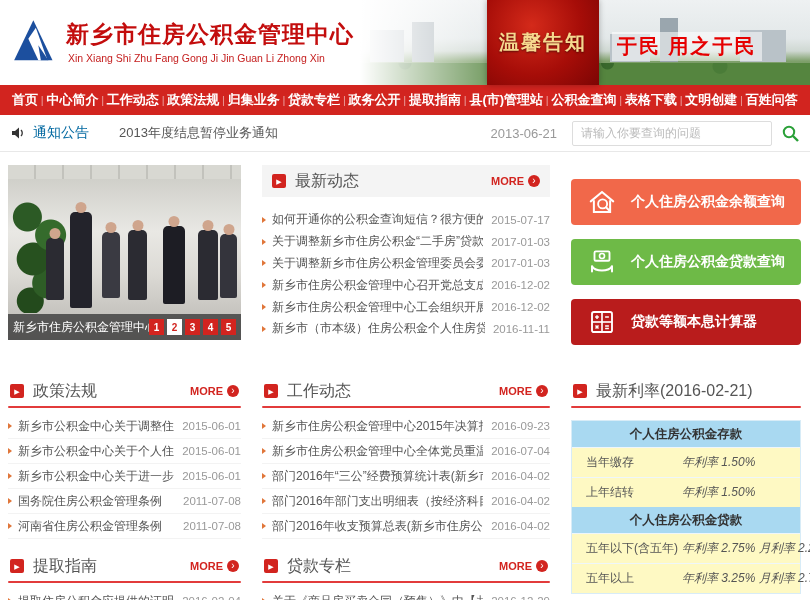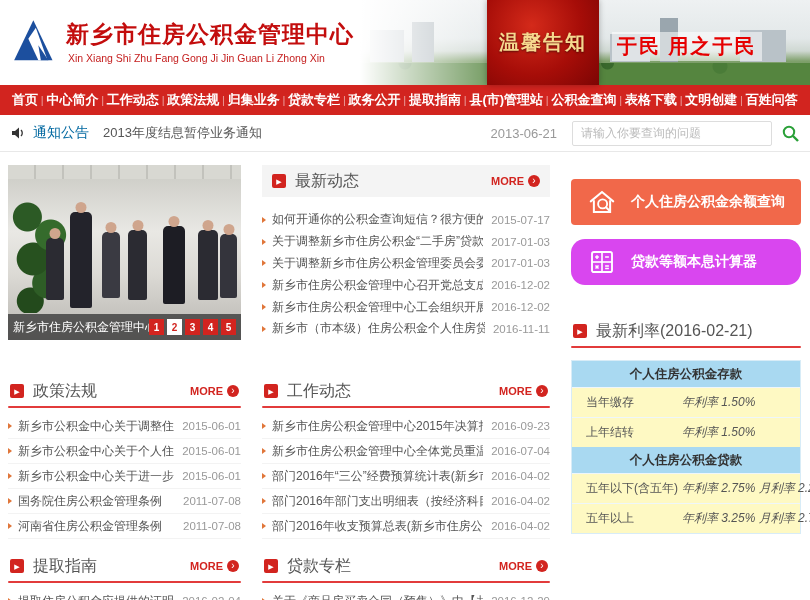--- a/index.html
+++ b/index.html
@@ -39,21 +39,21 @@
   
   .nav { height:30px; background:#d2241f; display:flex; align-items:center;
     justify-content:space-between; padding:0 12px; }
   .nav-item { color:#fff; font-size:13px; font-weight:bold; white-space:nowrap; cursor:pointer; }
   .nav-sep { color:rgba(255,255,255,.55); font-size:11px; }
 
   
   .notice-bar { height:37px; border-bottom:1px solid #e8e8e8; display:flex;
     align-items:center; padding:0 10px; background:#fff; }
   .nb-label { font-size:14px; color:#0369a1; margin-left:7px; }
-  .nb-link { font-size:13px; color:#555; margin-left:14px; cursor:pointer; }
+  .nb-link { font-size:13px; color:#555; margin-left:30px; cursor:pointer; }
   .nb-date { font-size:13px; color:#999; margin-left:auto; }
   .search-wrap { position:relative; margin-left:15px; width:228px; }
   .search-input { width:200px; height:25px; border:1px solid #ddd; border-radius:2px;
     font-size:12px; padding:0 8px; color:#555; outline:none; }
   .search-input::placeholder { color:#bbb; }
   .search-btn { position:absolute; right:0; top:3px; cursor:pointer; }
 
   
   .main { display:flex; padding:13px 8px 0; gap:21px; }
   .col-l { width:233px; }
@@ -119,21 +119,21 @@
   .sec-pol { margin-top:36px; }
   .sec-b3 { margin-top:12px; }
 
   
   .qbtns { padding-top:14px; }
   .qbtn { height:46px; border-radius:4px; display:flex; align-items:center; padding-left:16px;
     margin-bottom:14px; cursor:pointer; }
   .qbtn-label { color:#fff; font-size:14px; font-weight:bold; margin-left:14px; white-space:nowrap; }
   .qbtn.orange { background:#f1684a;text-align:right; }
   .qbtn.green { background:#6eba47; }
-  .qbtn.gray { background:#d946ef;border-radius:14px; }
+  .qbtn.gray { background:#b91c1c; }
 
   
   .sec-rates { margin-top:31px; }
   .rates-table { margin-top:12px; border:1px solid #d8ecf7; }
   .rt-head { height:26px; background:#a9d9f1; color:#333; font-weight:bold; font-size:12.5px;
     text-align:center; line-height:26px; }
   .rt-row { height:30px; display:flex; align-items:center; padding-left:14px;
     border-top:1px solid #eef6fb; background:#fef9c3; }
   .rt-label { width:96px; font-size:12px; color:#555; flex:none; }
   .rt-value { font-size:12px; color:#555; white-space:nowrap;font-style:italic; }
@@ -400,20 +400,29 @@
     <div class="qbtns">
       <div class="qbtn orange">
         <svg width="30" height="30" viewBox="0 0 24 24">
           <path d="M3 11.5 L12 4 L21 11.5" stroke="#fff" stroke-width="1.6" fill="none" stroke-linecap="round"></path>
           <path d="M5.5 10.5 V20 H18.5 V10.5" stroke="#fff" stroke-width="1.6" fill="none"></path>
           <circle cx="12.5" cy="13.5" r="3.6" stroke="#fff" stroke-width="1.5" fill="none"></circle>
           <line x1="15.2" y1="16.2" x2="18" y2="19" stroke="#fff" stroke-width="1.6" stroke-linecap="round"></line>
         </svg>
         <span class="qbtn-label">个人住房公积金余额查询</span>
       </div>
+      <div class="qbtn green">
+        <svg width="30" height="30" viewBox="0 0 24 24">
+          <rect x="6" y="3.5" width="12" height="7.5" rx="1" stroke="#fff" stroke-width="1.5" fill="none"></rect>
+          <circle cx="12" cy="7.2" r="2" stroke="#fff" stroke-width="1.3" fill="none"></circle>
+          <path d="M4 15.5 c3 4.5 13 4.5 16 0" stroke="#fff" stroke-width="1.6" fill="none" stroke-linecap="round"></path>
+          <path d="M4 15.5 v4 M20 15.5 v4" stroke="#fff" stroke-width="1.6" stroke-linecap="round"></path>
+        </svg>
+        <span class="qbtn-label">个人住房公积金贷款查询</span>
+      </div>
       <div class="qbtn gray">
         <svg width="30" height="30" viewBox="0 0 24 24">
           <rect x="4" y="4" width="16" height="16" rx="1.5" stroke="#fff" stroke-width="1.5" fill="none"></rect>
           <line x1="12" y1="4" x2="12" y2="20" stroke="#fff" stroke-width="1.3"></line>
           <line x1="4" y1="12" x2="20" y2="12" stroke="#fff" stroke-width="1.3"></line>
           <path d="M8 6.5 v3 M6.5 8 h3" stroke="#fff" stroke-width="1.2"></path>
           <path d="M14.5 8 h3" stroke="#fff" stroke-width="1.2"></path>
           <path d="M6.8 14.8 l2.4 2.4 M9.2 14.8 l-2.4 2.4" stroke="#fff" stroke-width="1.2"></path>
           <path d="M14.5 15.2 h3 M14.5 17.2 h3" stroke="#fff" stroke-width="1.2"></path>
         </svg>

